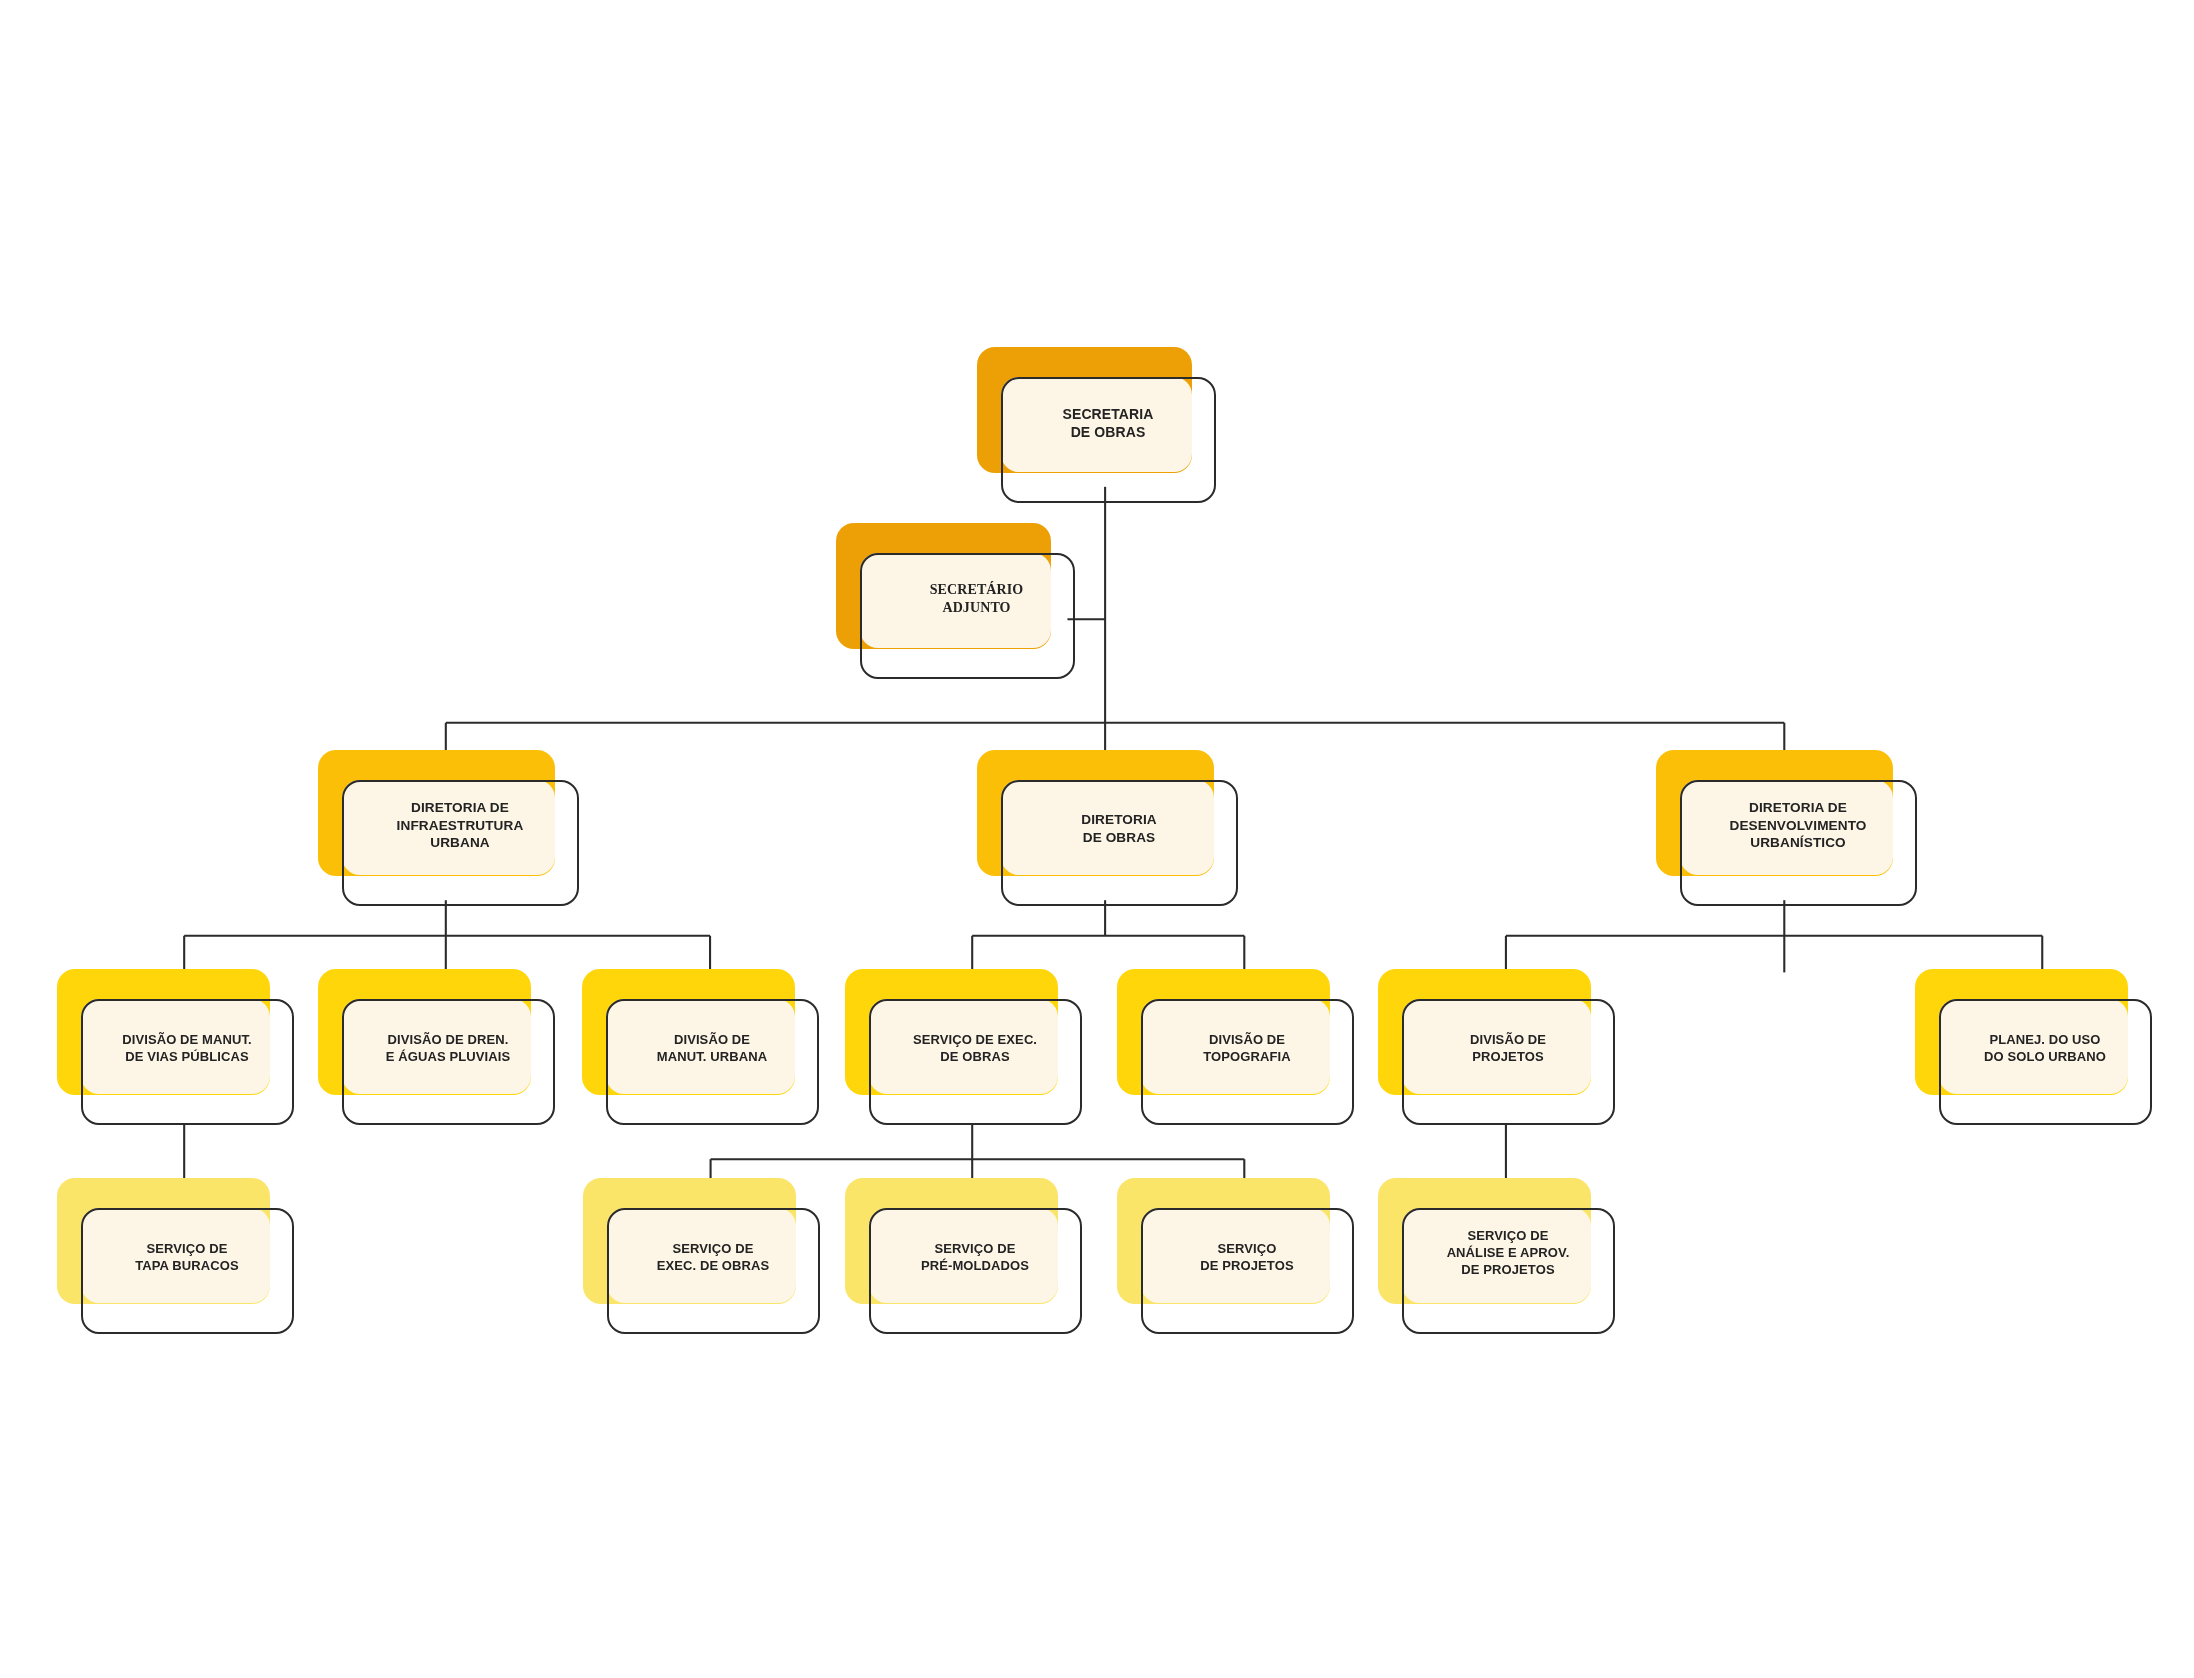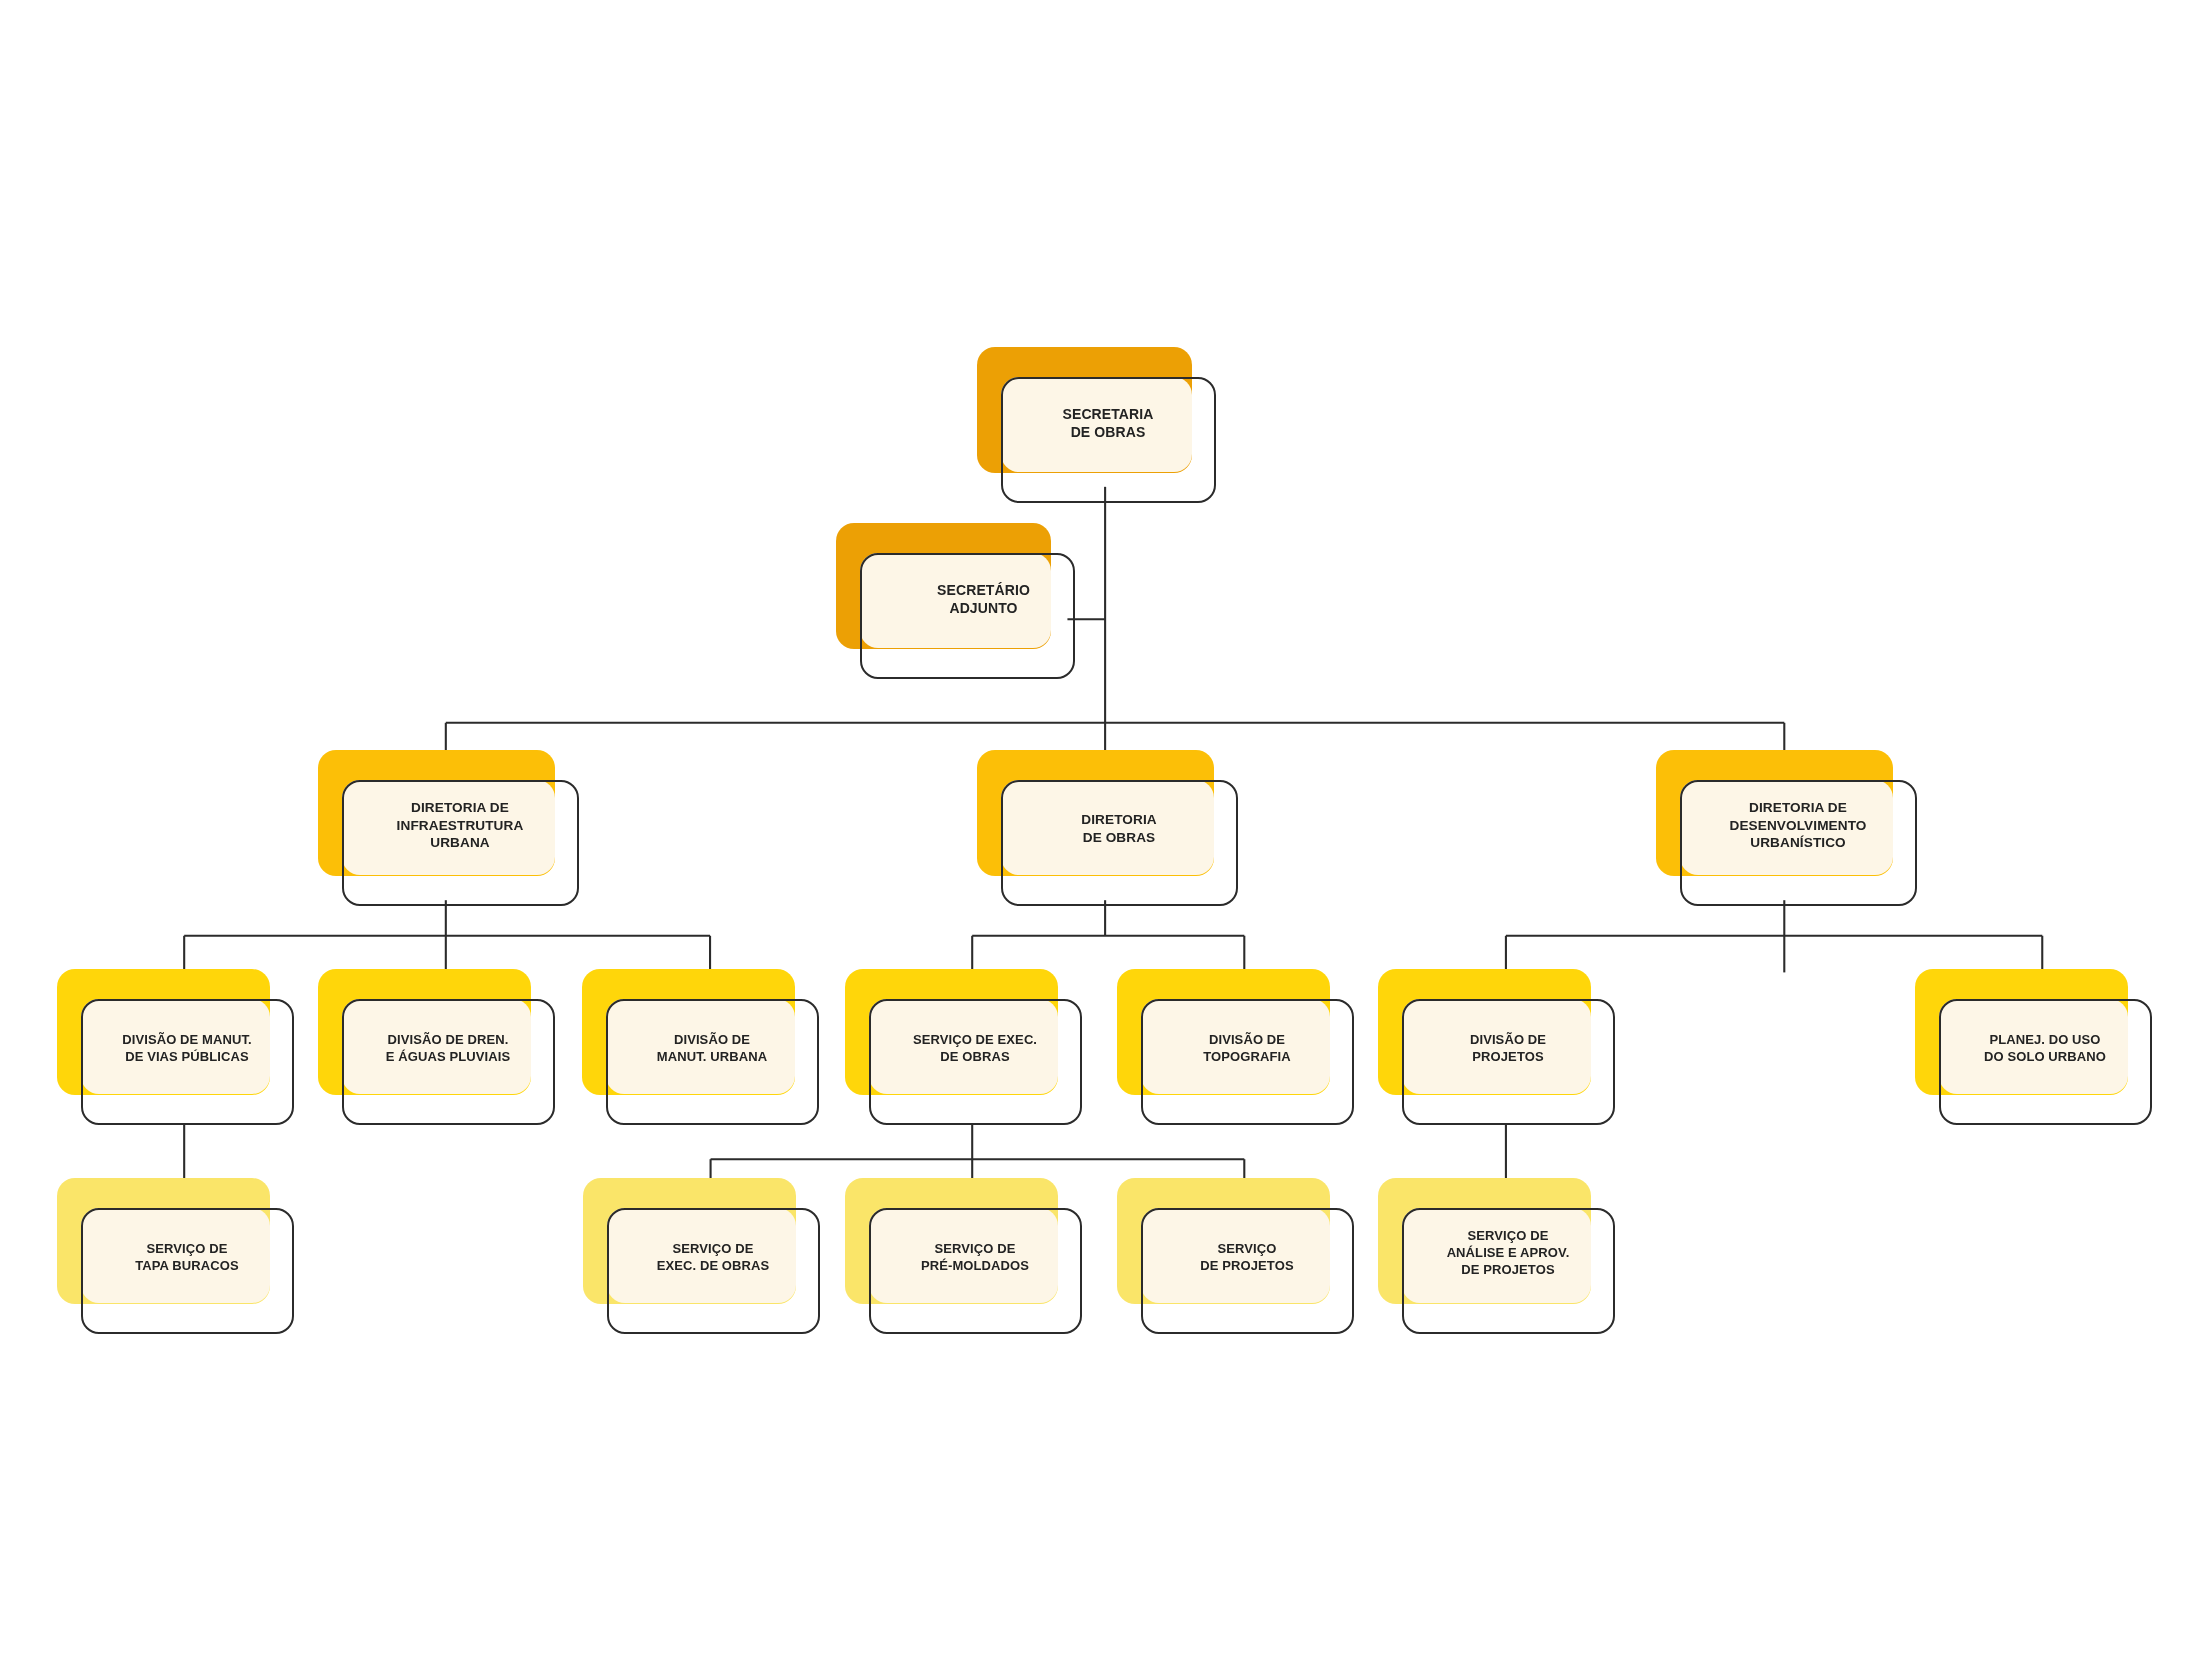--- a/index.html
+++ b/index.html
@@ -133,21 +133,21 @@
     <div class="tint" style="left:23.5px; top:30px; width:191px; height:95px;"></div>
     <div class="card" style="left:23.5px; top:30px; width:215px; height:126px;"></div>
     <div class="label" style="left:23.5px; top:58px; width:215px;">SECRETARIA
 DE OBRAS</div>
   </div>
 
   <div class="node lvl2" style="left:836px; top:523px; width:238px; height:156px;">
     <div class="shade" style="left:0px; top:0px; width:215px; height:126px;"></div>
     <div class="tint" style="left:23.5px; top:30px; width:191px; height:95px;"></div>
     <div class="card" style="left:23.5px; top:30px; width:215px; height:126px;"></div>
-    <div class="label" style="left:40px; top:58px; width:215px;">SECRETÁRIO
+    <div class="label" style="left:33px; top:58px; width:215px;font-family:Liberation Serif, serif;">SECRETÁRIO
 ADJUNTO</div>
   </div>
 
   <div class="node lvl3" style="left:318px; top:750px; width:260px; height:156px;">
     <div class="shade" style="left:0px; top:0px; width:237px; height:126px;"></div>
     <div class="tint" style="left:23.5px; top:30px; width:213px; height:95px;"></div>
     <div class="card" style="left:23.5px; top:30px; width:237px; height:126px;"></div>
     <div class="label" style="left:23.5px; top:49px; width:237px;">DIRETORIA DE
 INFRAESTRUTURA
 URBANA</div>

